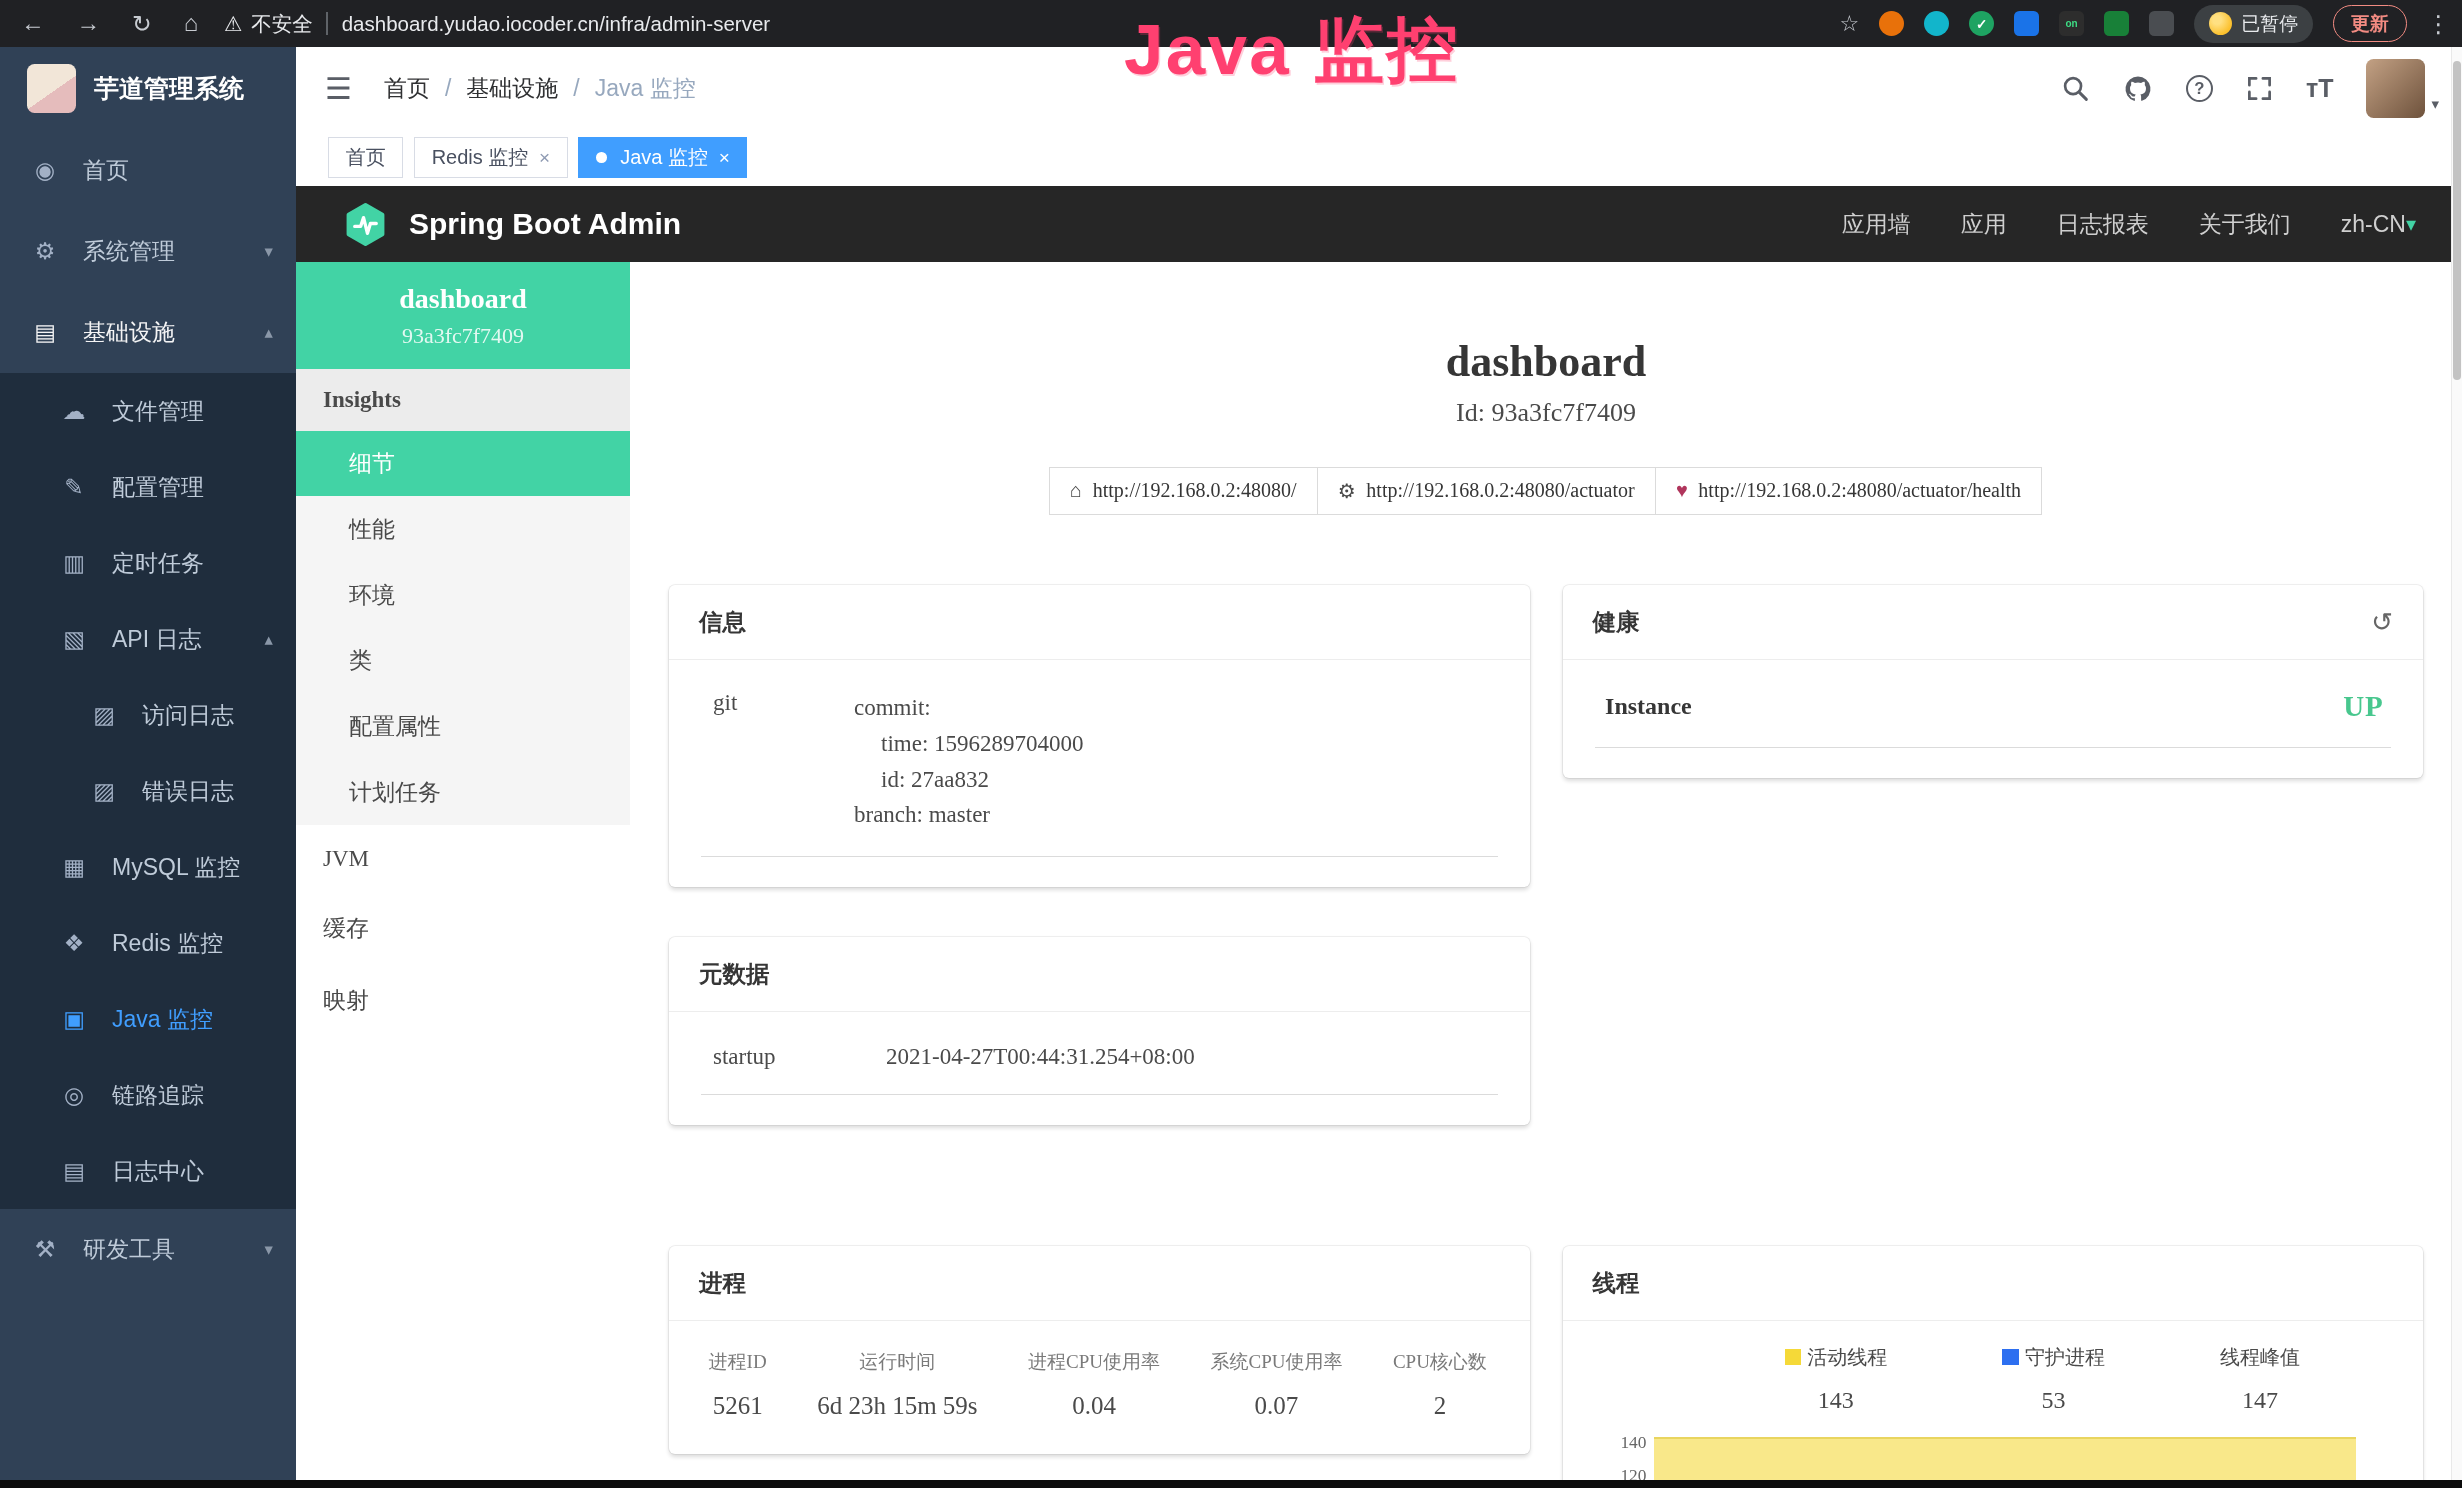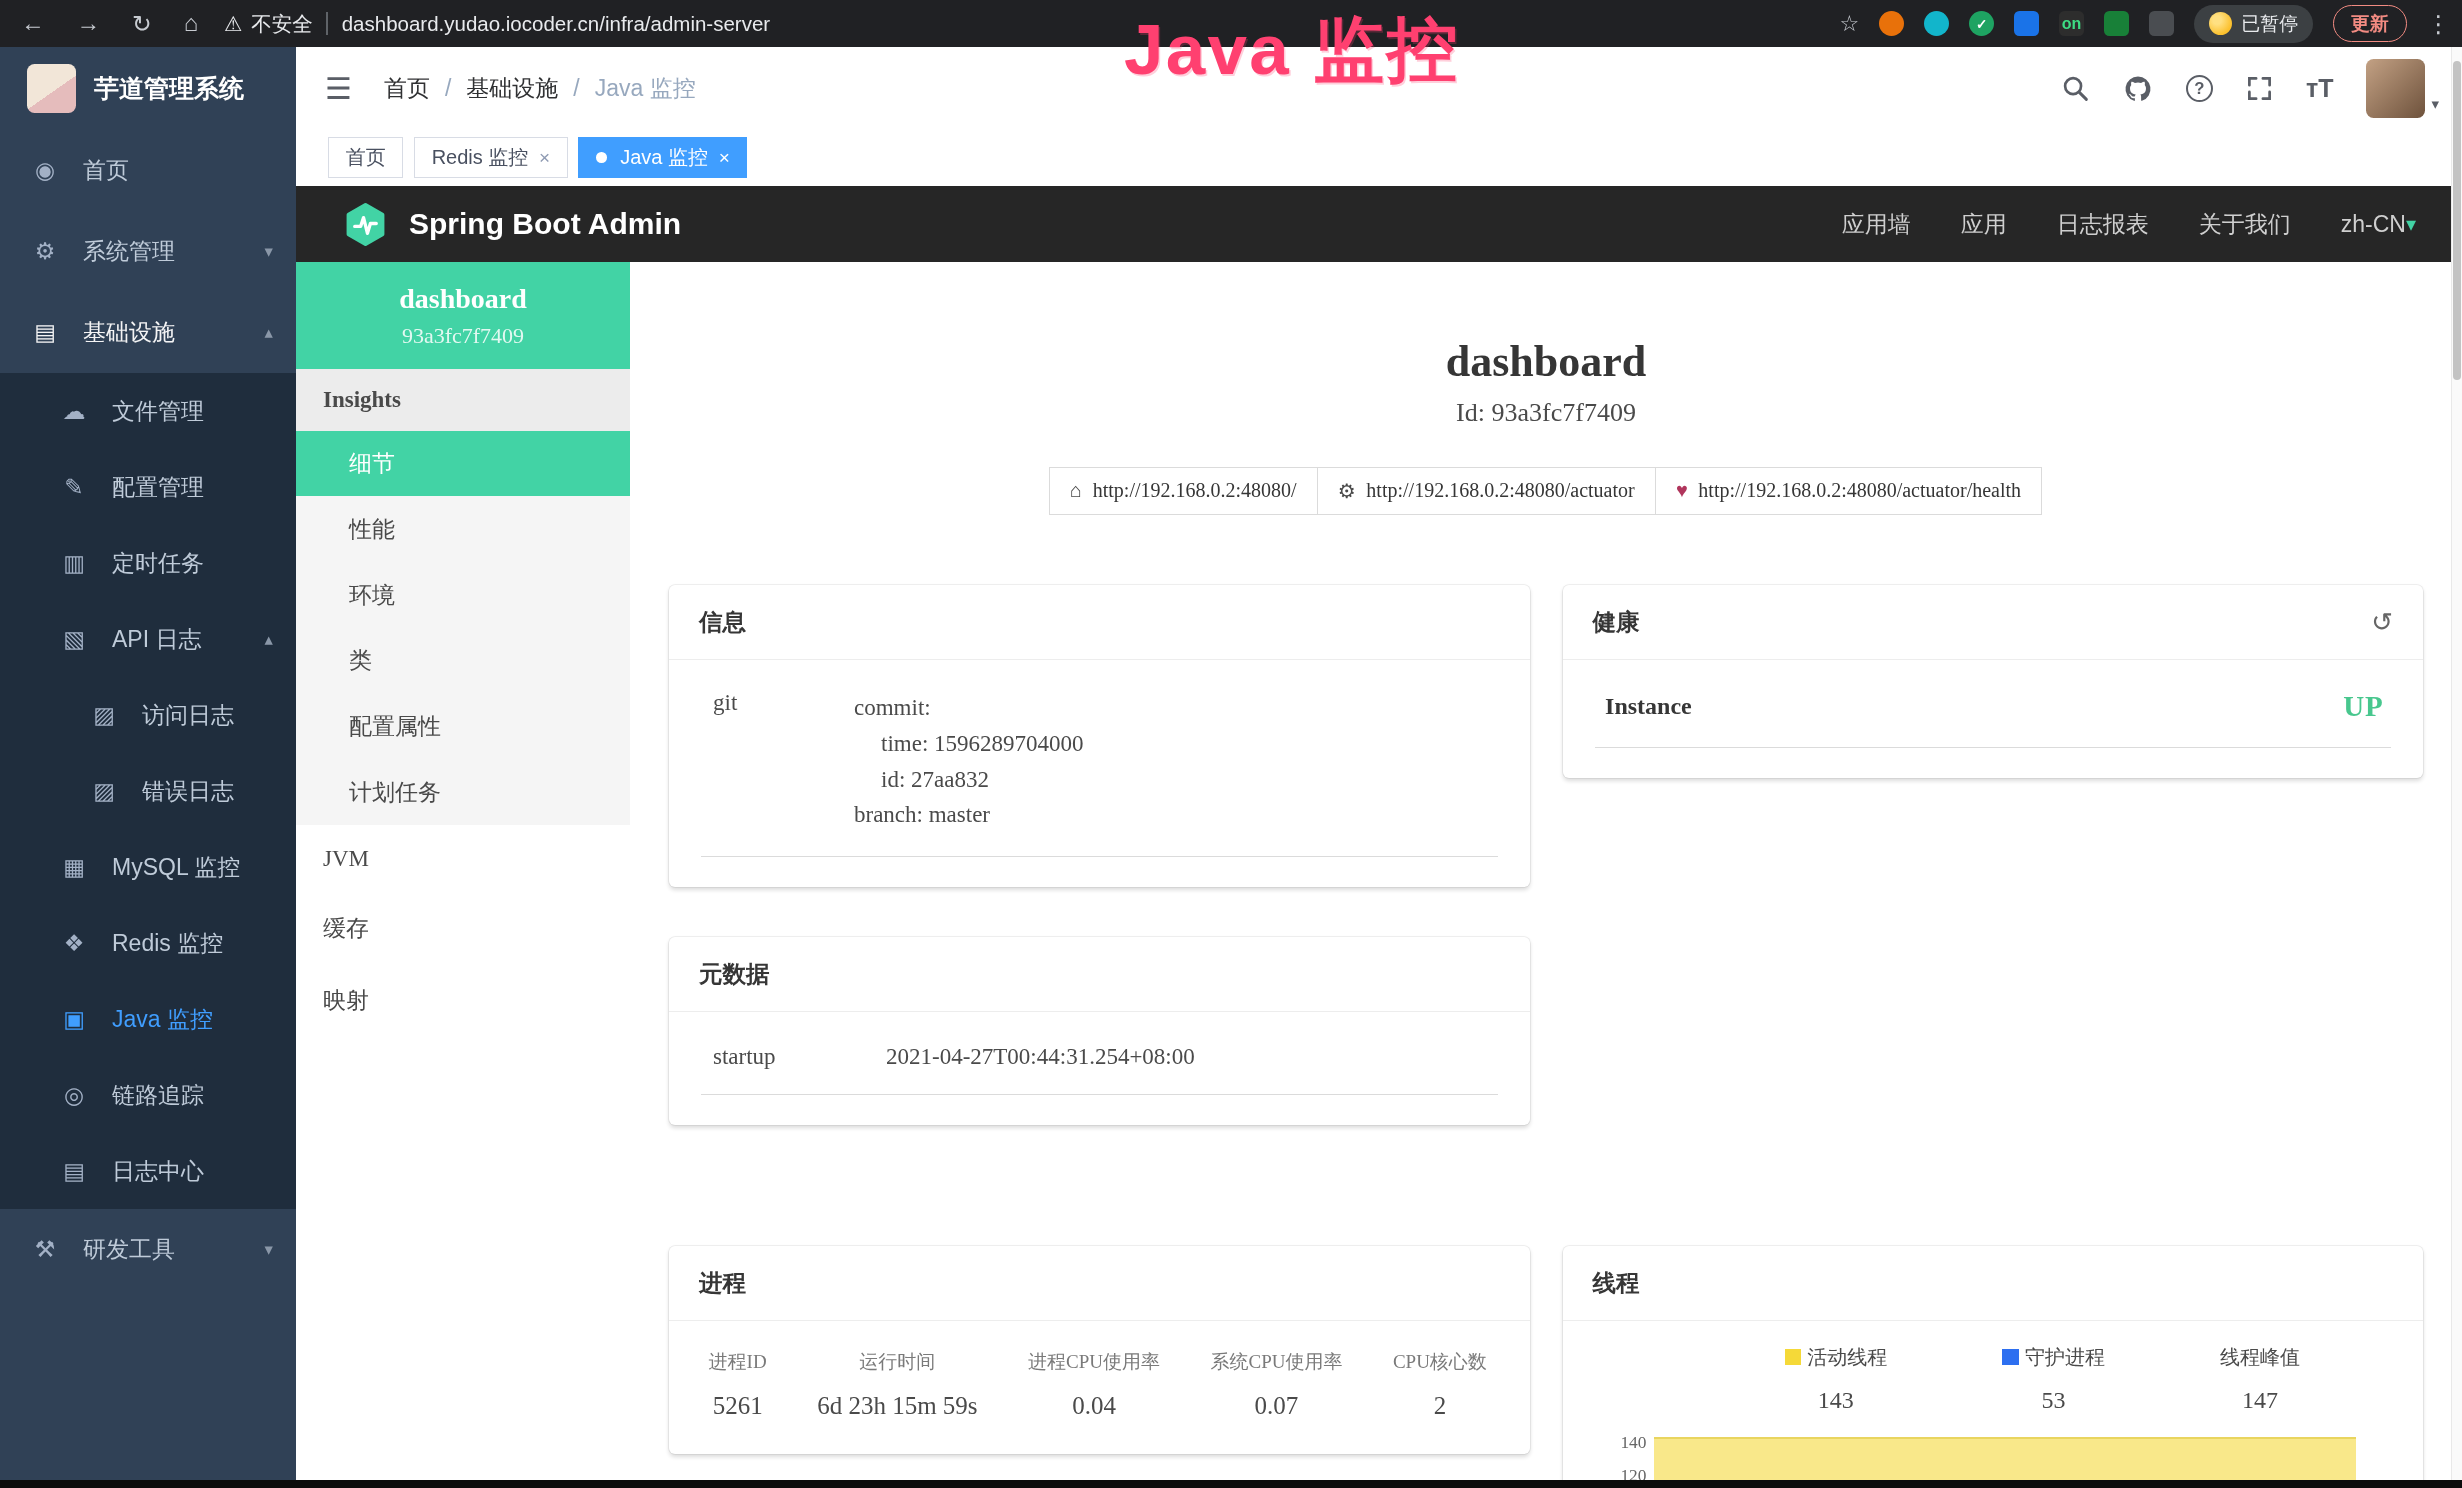--- a/index.html
+++ b/index.html
@@ -12,21 +12,21 @@
   .chrome-nav span { cursor:pointer; }
   .chrome-url { display:flex; align-items:center; color:#e8eaed; font-size:20.5px; flex:1; min-width:0; }
   .warn-ic { font-size:20.5px; color:#e8eaed; margin-right:9px; }
   .url-div { width:1.5px; height:23px; background:#5f6368; margin:0 13.7px; }
   .chrome-right { display:flex; align-items:center; gap:20px; padding-right:12px; color:#c7cbd1; font-size:22px; }
   .ext { width:25px; height:25px; border-radius:50%; display:inline-flex; align-items:center; justify-content:center; font-size:13.7px; color:#fff; font-weight:bold; cursor:pointer; }
   .ext-orange { background:#e8710a; }
   .ext-teal { background:#12b5cb; }
   .ext-green { background:#1ea362; }
   .ext-grid { background:#1a73e8; border-radius:5.3px; }
-  .ext-on { background:#2d2d2d; border-radius:5.3px; color:#3ddc84; font-size:16px; }
+  .ext-on { background:#2d2d2d; border-radius:5.3px; color:#3ddc84; font-size:10px; }
   .ext-leaf { background:#188038; border-radius:5.3px; }
   .ext-puzzle { background:#4a4d51; border-radius:5.3px; }
   .paused { display:inline-flex; align-items:center; gap:9px; background:#3c4043; border-radius:758px; padding:6px 15px; font-size:19px; color:#e8eaed; cursor:pointer; }
   .emoji { width:23px; height:23px; border-radius:50%; background:radial-gradient(circle at 35% 35%, #ffe082 20%, #fbc02d 70%); }
   .update { border:1.5px solid #f28b82; color:#f28b82; border-radius:758px; padding:4.6px 16.7px; font-size:19px; font-weight:bold; cursor:pointer; }
   .more { font-size:23.5px; cursor:pointer; }
 
   
   .annotation { position:absolute; left:1124px; top:3px; z-index:60; font-size:71px; font-weight:bold; color:var(--annotation-pink,#ff4070); letter-spacing:2.3px; text-shadow:1.5px 1.5px 0 rgba(255,64,112,.25); white-space:nowrap; }
 

